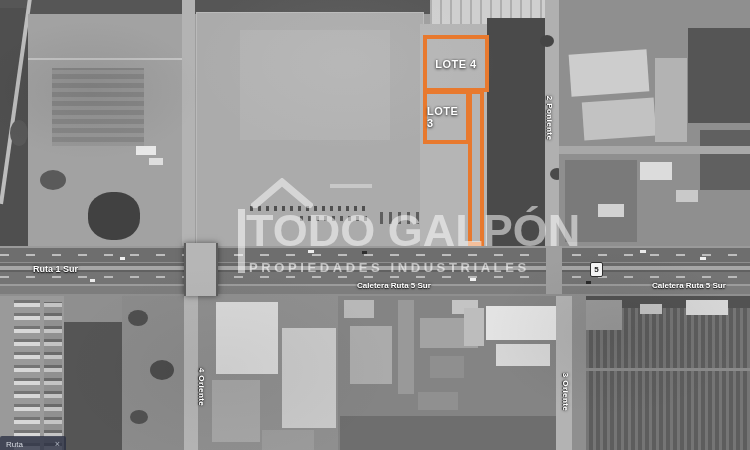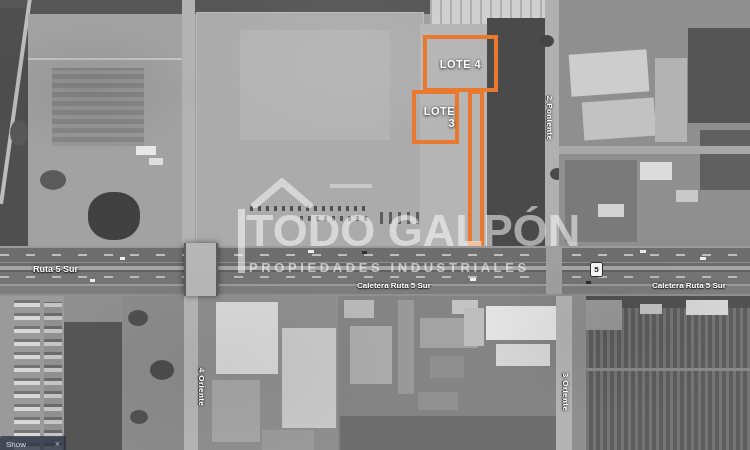--- a/index.html
+++ b/index.html
@@ -140,41 +140,41 @@
     <i class="t trees" style="left:572px;top:300px;width:14px;height:150px;background:transparent;"></i>
     <i class="t" style="left:586px;top:296px;width:164px;height:154px;background:#696969;background-image:repeating-linear-gradient(90deg,#757575 0 3px,#5d5d5d 3px 7px);"></i>
     <i class="t" style="left:586px;top:296px;width:164px;height:12px;background:#525252;"></i>
     <i class="t" style="left:586px;top:300px;width:36px;height:30px;background:#9a9a9a;"></i>
     <i class="t" style="left:686px;top:300px;width:42px;height:15px;background:#d7d7d7;"></i>
     <i class="t" style="left:640px;top:304px;width:22px;height:10px;background:#c4c4c4;"></i>
     <i class="t" style="left:586px;top:368px;width:164px;height:3px;background:#8a8a8a;"></i>
     <div class="grain"></div>
   </div>
 
-  <span class="rlabel" style="left:33px;top:264px;font-size:9px;">Ruta 5 Sur</span>
+  <span class="rlabel" style="left:33px;top:264px;font-size:9px;">Ruta 1 Sur</span>
   <span class="shield">5</span>
   <span class="rlabel" style="left:357px;top:281px;font-size:8px;">Caletera Ruta 5 Sur</span>
   <span class="rlabel" style="left:652px;top:281px;font-size:8px;">Caletera Ruta 5 Sur</span>
   <span class="rlabel vlabel" style="left:201px;top:387px;">4 Oriente</span>
   <span class="rlabel vlabel" style="left:565px;top:392px;">3 Oriente</span>
   <span class="rlabel vlabel" style="left:549px;top:118px;">2 Poniente</span>
 
-  <div class="lot" style="left:423px;top:35px;width:75px;height:57px;">
+  <div class="lot" style="left:423px;top:35px;width:66px;height:57px;">
     <span>LOTE 4</span>
   </div>
-  <div class="lot" style="left:412px;top:90px;width:47px;height:54px;text-align:right;">
+  <div class="lot" style="left:423px;top:90px;width:47px;height:54px;">
     <span>LOTE 3</span>
   </div>
   <div class="lot-strip" style="left:468px;top:90px;width:16px;height:156px;"></div>
 
   <svg class="t wm wm-roof" width="62" height="30" viewBox="0 0 62 30">
     <polyline points="4,27 31,4 58,27" fill="none" stroke="rgba(255,255,255,0.5)" stroke-width="7" stroke-linecap="square"></polyline>
   </svg>
   <i class="t wm wm-bar"></i>
   <span class="t wm wm-sub">PROPIEDADES INDUSTRIALES</span>
   <span class="t wm wm-title">TODO GALPÓN</span>
 
   <div class="show-bar">
-    <span>Show</span>
+    <span>Ruta</span>
     <span class="x">×</span>
   </div>
 
 </div>
 
 </body></html>

